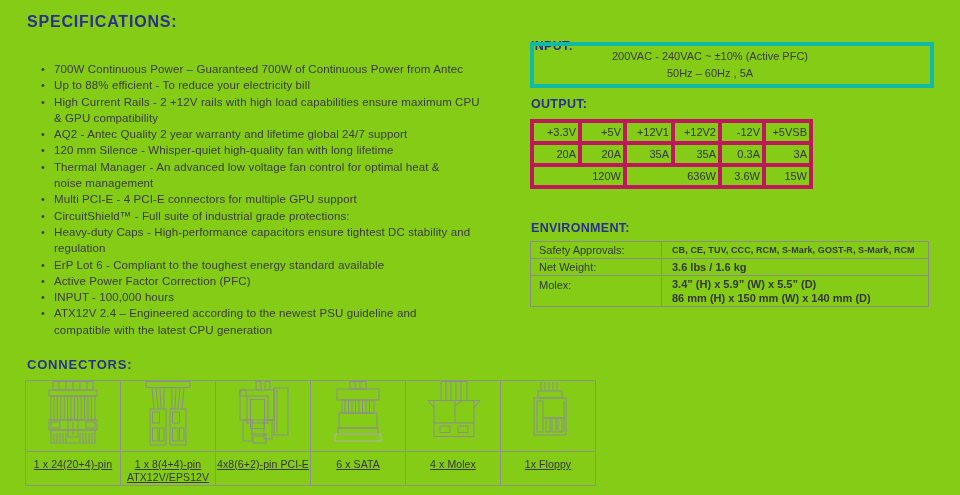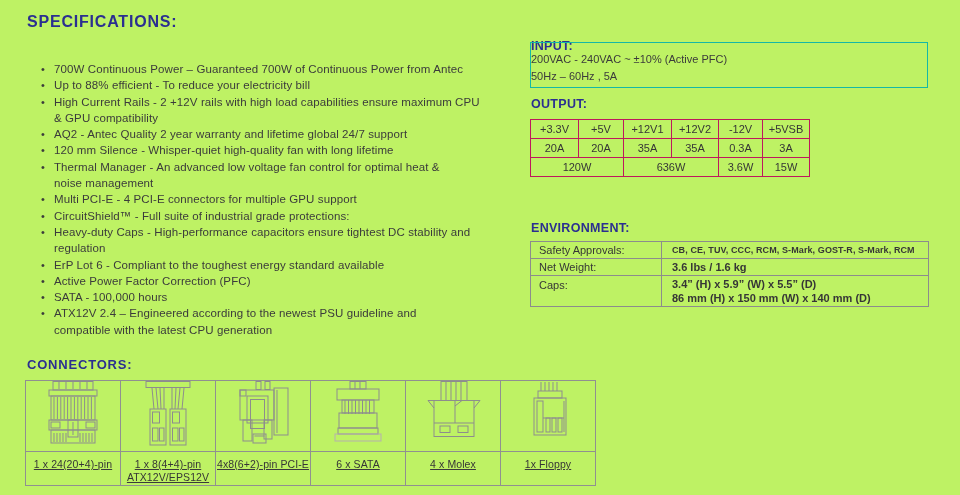--- a/index.html
+++ b/index.html
@@ -3,21 +3,21 @@
 <meta charset="utf-8">
 <style>
   html,body{margin:0;padding:0;}
   body{
     font-family:"Liberation Sans", sans-serif;
     background:#e9e9ea;
   }
   .page{
     position:relative;
     width:960px;height:495px;
-    background:#bef264;
+    background:#84cc16;
     overflow:hidden;
     color:#3b3b3b;
   }
   .h1{
     position:absolute;
     font-size:16px;font-weight:bold;
     letter-spacing:0.8px;
     color:#2b2f90;
   }
   .h2{
@@ -41,36 +41,37 @@
   }
   .specs-list li::before{
     content:"•";
     position:absolute;left:2px;top:0;
     font-size:11px;
   }
   
   .input-box{
     position:absolute;left:530px;top:42px;
     width:396px;height:36px;
-    border:1px solid #14b8a6;
+    border:4px solid #14b8a6;
     font-size:11px;line-height:17px;
-    padding-top:8px;
+    text-align:center;
+    padding-top:2px;
   }
   .input-box .line{padding-right:44px;}
   
   table{border-collapse:collapse;}
   .output-table{
     position:absolute;left:530px;top:119px;
     table-layout:fixed;
     font-size:11px;
   }
   .output-table td{
-    border:1px solid #be185d;
+    border:4px solid #be185d;
     height:18px;
-    text-align:center;
+    text-align:right;
     padding:0 2px;
     color:#363636;
     margin-left:24px;
   }
   
   .env-table{
     position:absolute;left:530px;top:241px;
     table-layout:fixed;
     font-size:11px;
     border-radius:29px;
@@ -124,21 +125,21 @@
     <li>AQ2 - Antec Quality 2 year warranty and lifetime global 24/7 support</li>
     <li>120 mm Silence - Whisper-quiet high-quality fan with long lifetime</li>
     <li>Thermal Manager - An advanced low voltage fan control for optimal heat &amp;
 noise management</li>
     <li>Multi PCI-E - 4 PCI-E connectors for multiple GPU support</li>
     <li>CircuitShield™ - Full suite of industrial grade protections:</li>
     <li>Heavy-duty Caps - High-performance capacitors ensure tightest DC stability and
 regulation</li>
     <li>ErP Lot 6 - Compliant to the toughest energy standard available</li>
     <li>Active Power Factor Correction (PFC)</li>
-    <li>SATA - 100,000 hours</li>
+    <li>INPUT - 100,000 hours</li>
     <li>ATX12V 2.4 – Engineered according to the newest PSU guideline and
 compatible with the latest CPU generation</li>
   </ul>
 
   <div class="h2" style="left:531px;top:15px;margin-top:24px;">INPUT:</div>
   <div class="input-box">
     <div class="line">200VAC - 240VAC ~ ±10%  (Active PFC)</div>
     <div class="line">50Hz – 60Hz , 5A</div>
   </div>
 
@@ -187,21 +188,21 @@
     <tbody>
         <tr>
       <td class="env-label">Safety Approvals:</td>
       <td class="env-val small">CB, CE, TUV, CCC, RCM, S-Mark, GOST-R, S-Mark, RCM</td>
     </tr>
     <tr>
       <td class="env-label">Net Weight:</td>
       <td class="env-val">3.6 lbs / 1.6 kg</td>
     </tr>
     <tr class="env-row-size">
-      <td class="env-label" style="vertical-align:top;padding-top:3px;">Caps:</td>
+      <td class="env-label" style="vertical-align:top;padding-top:3px;">Molex:</td>
       <td class="env-val">3.4” (H) x 5.9” (W) x 5.5” (D)
 86 mm (H) x 150 mm (W) x 140 mm (D)</td>
     </tr>
   </tbody>
     </table>
 
   <div class="h1" style="left:27px;top:357px;font-size:13px;">CONNECTORS:</div>
   <table class="conn-table">
     <colgroup>
       <col style="width:94px">

